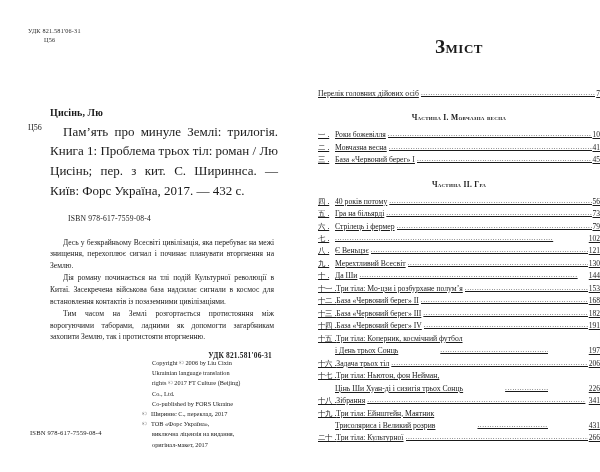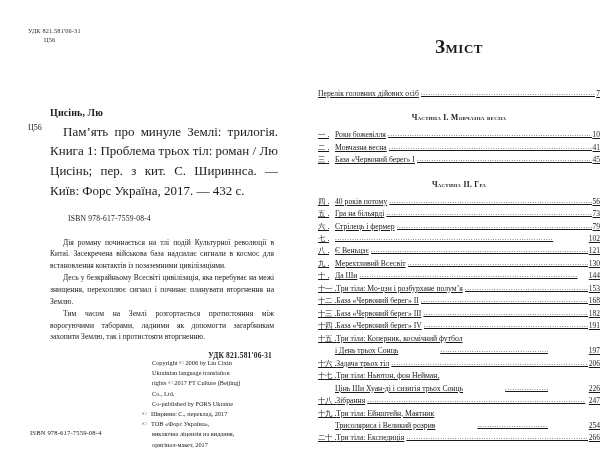--- a/index.html
+++ b/index.html
@@ -210,22 +210,22 @@
     <div class="author-name">Цисінь, Лю</div>
 
     <div class="cip-row">
       <div class="cip-code">Ц56</div>
       <div class="cip-text">Пам’ять про минуле Землі: трилогія. Книга 1: Проблема трьох тіл: роман / Лю Цисінь; пер. з кит. С. Шириннса. — Київ: Форс Україна, 2017. — 432 с.</div>
     </div>
 
     <div class="isbn-mid">ISBN 978-617-7559-08-4</div>
 
     <div class="annotation">
+      <p>Десь у безкрайньому Всесвіті цивілізація, яка перебуває на межі знищення, перехоплює сигнал і починає планувати вторгнення на Землю.</p>
       <p>Дія роману починається на тлі подій Культурної революції в Китаї. Засекречена військова база надсилає сигнали в космос для встановлення контактів із позаземними цивілізаціями.</p>
-      <p>Десь у безкрайньому Всесвіті цивілізація, яка перебуває на межі знищення, перехоплює сигнал і починає планувати вторгнення на Землю.</p>
       <p>Тим часом на Землі розгортається протистояння між ворогуючими таборами, ладними як допомогти загарбникам захопити Землю, так і протистояти вторгненню.</p>
     </div>
 
     <div class="udc-right">УДК 821.581'06-31</div>
 
     <div class="copyright-block">
       <span class="cline">Copyright © 2006 by Liu Cixin</span>
       <span class="cline">Ukrainian language translation</span>
       <span class="cline">rights © 2017 FT Culture (Beijing)</span>
       <span class="cline">Co., Ltd.</span>
@@ -404,38 +404,38 @@
               <span class="toc-label">Цінь Ши Хуан-ді і сизигія трьох Сонць</span>
               <span class="toc-dots">..........................................................................................</span>
               <span class="toc-page">226</span>
             </div>
           </li>
           <li>
             <div class="toc-row">
               <span class="toc-num">十八 .</span>
               <span class="toc-label">Зібрання</span>
               <span class="toc-dots">..........................................................................................</span>
-              <span class="toc-page">247</span>
+              <span class="toc-page">341</span>
             </div>
           </li>
           <li>
             <div class="toc-row">
               <span class="toc-num">十九 .</span>
               <span class="toc-label">Три тіла: Ейнштейн, Маятник</span>
             </div>
             <div class="toc-row cont">
               <span class="toc-label">Трисоляриса і Великий розрив</span>
               <span class="toc-dots">..........................................................................................</span>
-              <span class="toc-page">254</span>
+              <span class="toc-page">431</span>
             </div>
           </li>
           <li>
             <div class="toc-row">
               <span class="toc-num">二十 .</span>
-              <span class="toc-label">Три тіла: Експедиція</span>
+              <span class="toc-label">Три тіла: Культурної</span>
               <span class="toc-dots">..........................................................................................</span>
               <span class="toc-page">266</span>
             </div>
           </li>
         </ul>
     </div>
   </div>
 </div>
 
 </body></html>

